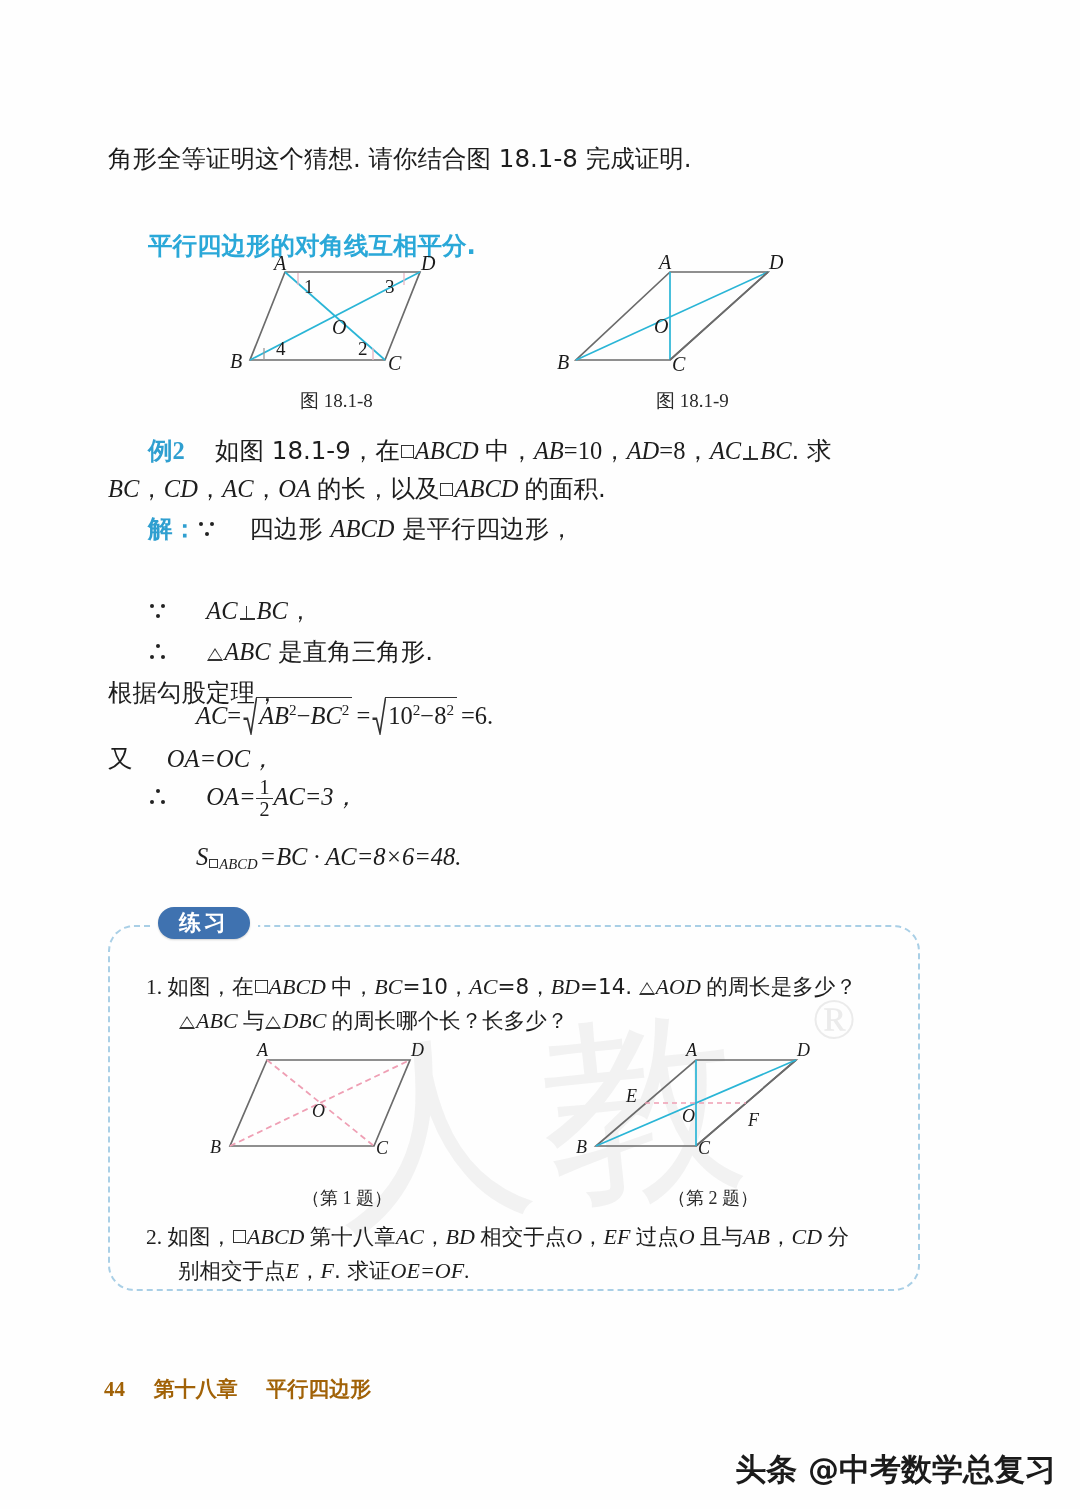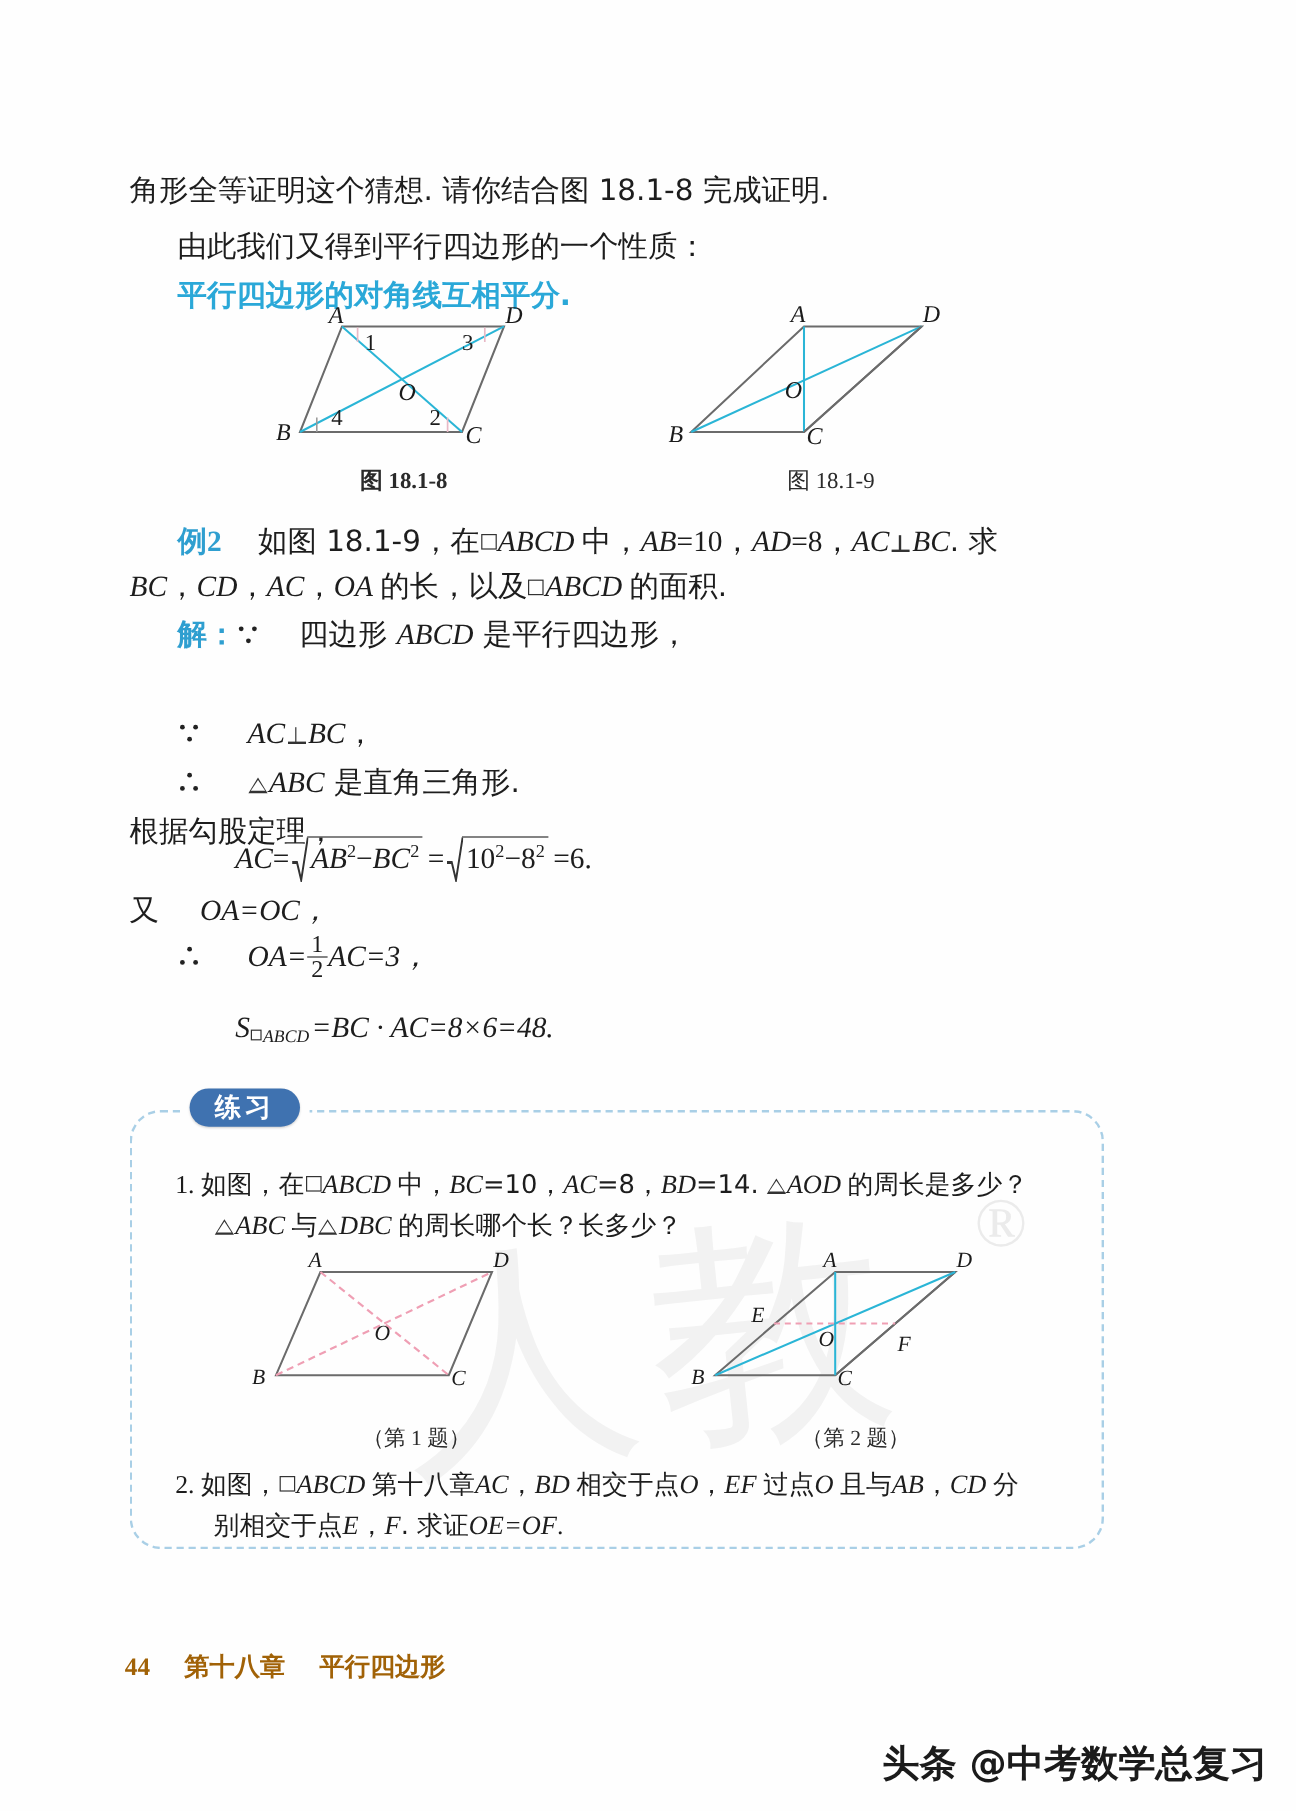--- a/index.html
+++ b/index.html
@@ -108,21 +108,20 @@
 </head>
 <body>
 
 <div id="page">
 
   <div class="wm-cal cn">人教</div>
   <div class="wm-reg">®</div>
 
   <div class="para cn" style="left:108px; top:140px;">角形全等证明这个猜想. 请你结合图 18.1-8 完成证明.</div>
 
-  <div class="para cn" style="left:148px; top:186px;">由此我们又得到平行四边形的一个性质：</div>
 
   <div class="para cn prop-blue" style="left:148px; top:227px;">平行四边形的对角线互相平分.</div>
 
   <div class="figbox" style="left:228px; top:258px; width:210px; height:118px;">
     <svg width="210" height="118" viewBox="0 0 210 118">
 
       <polygon points="57,14 192,14 157,102 22,102" fill="none" stroke="#6b6b6b" stroke-width="1.7"></polygon>
 
       <line x1="57" y1="14" x2="157" y2="102" stroke="#2ab5d6" stroke-width="1.7"></line>
       <line x1="22" y1="102" x2="192" y2="14" stroke="#2ab5d6" stroke-width="1.7"></line>
@@ -135,21 +134,21 @@
     <span class="ptlabel" style="left:46px; top:-6px;">A</span>
     <span class="ptlabel" style="left:2px; top:92px;">B</span>
     <span class="ptlabel" style="left:160px; top:94px;">C</span>
     <span class="ptlabel" style="left:193px; top:-6px;">D</span>
     <span class="ptlabel" style="left:104px; top:58px;">O</span>
     <span class="anglelabel" style="left:76px; top:18px;">1</span>
     <span class="anglelabel" style="left:130px; top:80px;">2</span>
     <span class="anglelabel" style="left:157px; top:18px;">3</span>
     <span class="anglelabel" style="left:48px; top:80px;">4</span>
   </div>
-  <div class="figcap" style="left:300px; top:388px;font-weight:bold;">
+  <div class="figcap" style="left:300px; top:388px;">
     <span>图 18.1-8</span>
   </div>
 
   <div class="figbox" style="left:558px; top:258px; width:230px; height:118px;">
     <svg width="230" height="118" viewBox="0 0 230 118">
 
       <polygon points="112,14 210,14 112,102 18,102" fill="none" stroke="#6b6b6b" stroke-width="1.7"></polygon>
 
       <line x1="112" y1="14" x2="112" y2="102" stroke="#2ab5d6" stroke-width="1.7"></line>
 

